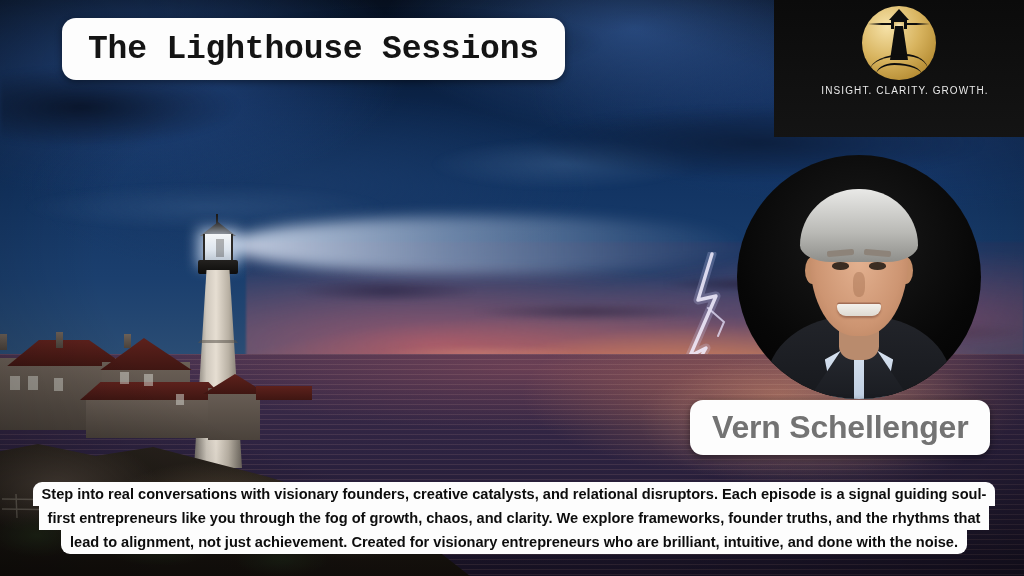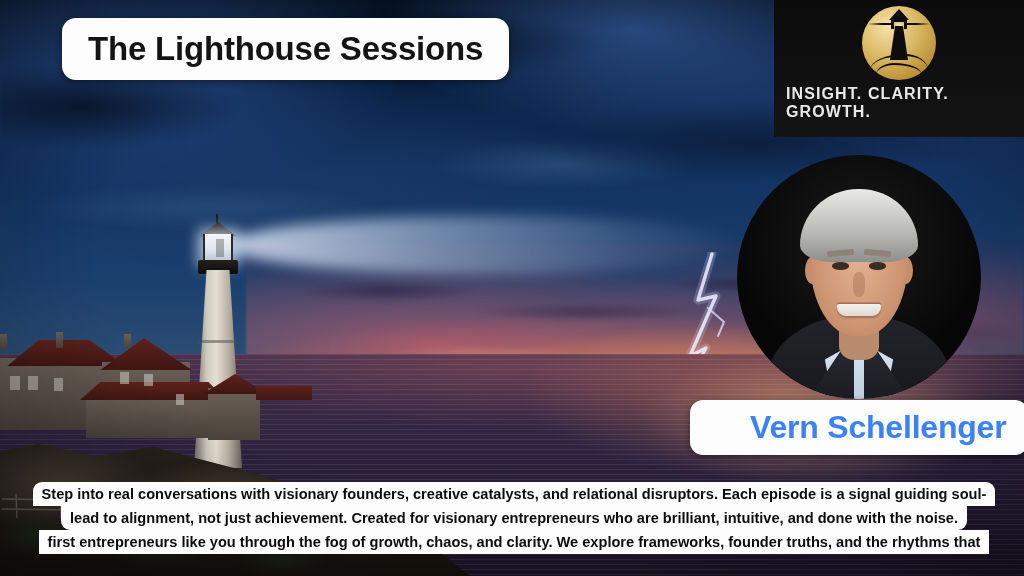--- a/index.html
+++ b/index.html
@@ -144,20 +144,21 @@
     position:absolute; inset:0;
     background:radial-gradient(ellipse 78% 78% at 50% 45%, rgba(0,0,0,0) 52%, rgba(0,0,0,.42) 100%);
   }
 
   
   .title-pill {
     position:absolute; left:62px; top:18px; height:62px;
     display:flex; align-items:center; padding:12px 26px;
     background:#fdfdfd; border-radius:14px;
     box-shadow:0 2px 7px rgba(0,0,0,.45);
+    font-family:Liberation Mono, monospace;
   }
   .title-pill span {
     font-size:33px; font-weight:bold; color:#141414; letter-spacing:-.2px;
     white-space:nowrap;
   }
 
   
   .logo-panel {
     position:absolute; left:774px; top:0; width:250px; height:137px;
     background:linear-gradient(#0b0b0b,#141414);
@@ -196,21 +197,21 @@
   .lm-waves2 {
     position:absolute; left:14px; bottom:5px; width:46px; height:12px;
     border-top:2.5px solid #0d0d0d; border-radius:40% 60% 0 0 / 100% 100% 0 0;
   }
   .logo-name {
     margin-top:8px; font-size:19px; font-weight:bold; letter-spacing:1.3px;
     background:linear-gradient(#fdf3d4,#d9b868 60%,#b58f3c);
     -webkit-background-clip:text; background-clip:text; color:transparent;
   }
   .logo-tag {
-    margin-top:5px; font-size:16px; font-weight:bold; letter-spacing:1.1px; color:#e9e9e9;margin-left:12px;
+    margin-top:5px; font-size:10px; font-weight:normal; letter-spacing:1.1px; color:#e9e9e9;margin-left:12px;
   }
 
   
   .portrait {
     position:absolute; left:737px; top:155px; width:244px; height:244px;
     border-radius:50%; overflow:hidden;
     background:radial-gradient(circle at 50% 36%, #1b1b1b 0%, #070707 62%, #000 100%);
   }
   .p-suit {
     position:absolute; left:12%; bottom:-6%; width:76%; height:40%;
@@ -260,21 +261,21 @@
   }
 
   
   .name-pill {
     position:absolute; left:690px; top:400px; height:55px;
     display:flex; align-items:center; padding:0 22px;
     background:#fdfdfd; border-radius:13px;
     box-shadow:0 2px 7px rgba(0,0,0,.45);
   }
   .name-pill span {
-    font-size:32px; font-weight:bold; color:#3b82f6; white-space:nowrap; letter-spacing:-.2px;margin-left:38px;
+    font-size:32px; font-weight:bold; color:#737373; white-space:nowrap; letter-spacing:-.2px;
   }
 
   
   .caption {
     position:absolute; left:8px; top:482px; width:1012px;
     display:flex; flex-direction:column; align-items:center;
   }
   .cap-line {
     background:#fdfdfd; color:#0d0d0d;
     font-size:14.6px; font-weight:bold; line-height:22px;
@@ -387,17 +388,17 @@
     <div class="p-nose"></div>
     <div class="p-mouth"></div>
   </div>
 
   <div class="name-pill">
     <span>Vern Schellenger</span>
   </div>
 
   <div class="caption">
     <div class="cap-line l1">Step into real conversations with visionary founders, creative catalysts, and relational disruptors.  Each episode is a signal guiding soul-</div>
+    <div class="cap-line l2">first entrepreneurs like you through the fog of growth, chaos, and clarity.  We explore frameworks, founder truths, and the rhythms that</div>
     <div class="cap-line l3">lead to alignment, not just achievement. Created for visionary entrepreneurs who are brilliant, intuitive, and done with the noise.</div>
-    <div class="cap-line l2">first entrepreneurs like you through the fog of growth, chaos, and clarity.  We explore frameworks, founder truths, and the rhythms that</div>
   </div>
 
 </div>
 
 </body></html>

